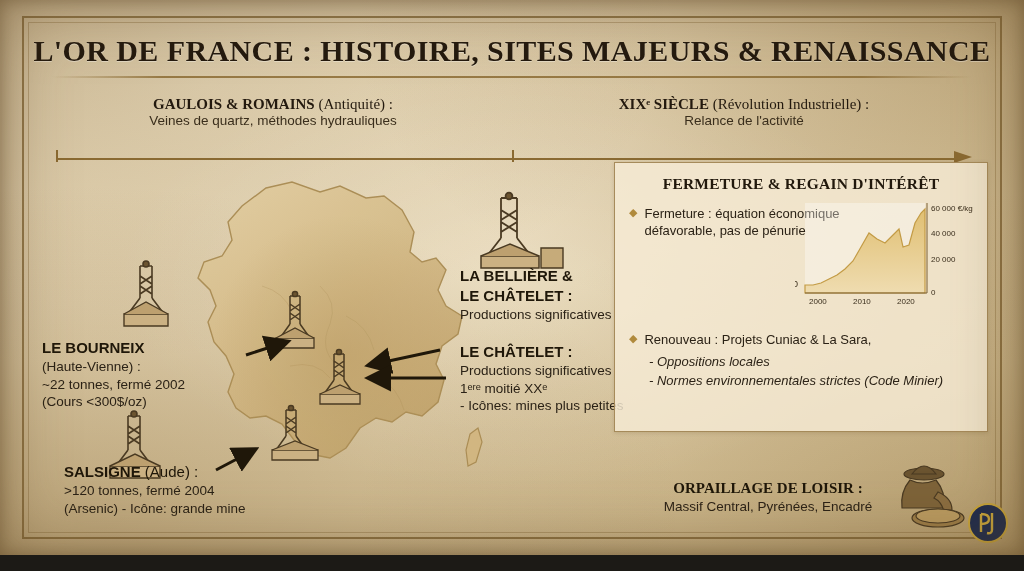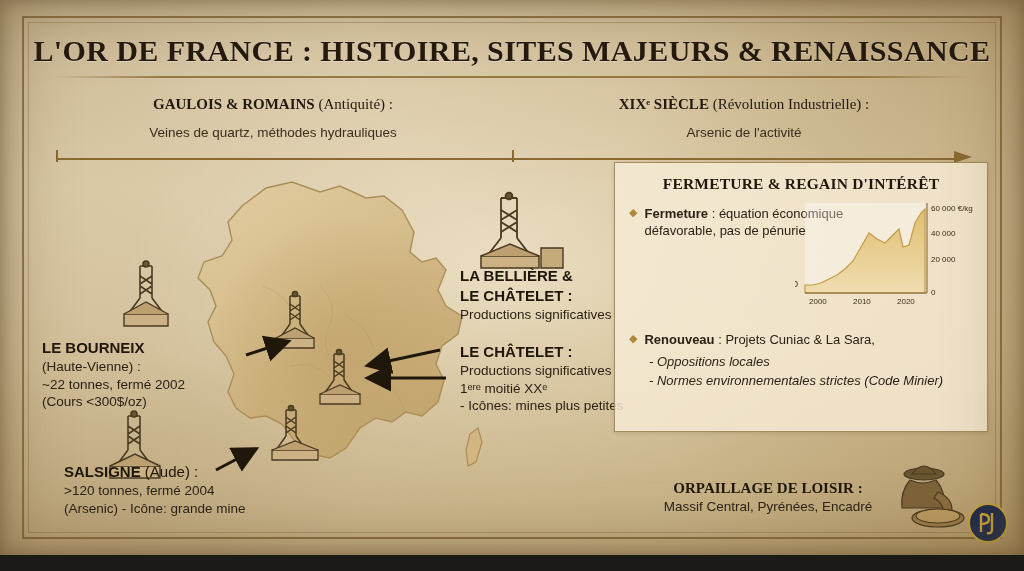--- a/index.html
+++ b/index.html
@@ -74,21 +74,21 @@
   .tl-block { position: absolute; text-align: center; }
   .tl-head {
     font-family: "Liberation Serif", serif;
     font-size: 15px;
     color: #23190e;
   }
   .tl-head b { font-weight: bold; }
   .tl-head .reg { font-weight: normal; }
   .tl-sub {
     font-size: 13.5px;
-    margin-top: 12px;
+    margin-top: 0;
     color: #3a2e1c;
   }
   #tl-left  { left: 6px;   width: 430px; }
   #tl-right { left: 472px; width: 440px; }
 
   #tl-axis {
     position: absolute;
     left: 0; right: 0; top: 58px;
     height: 10px;
   }
@@ -175,21 +175,21 @@
     gap: 7px;
     font-size: 13px;
     line-height: 1.33;
     color: #2b2216;
   }
   .diamond {
     color: #b08a3c;
     font-size: 11px;
     line-height: 1.45;
   }
-  .bullet-row b { font-weight: bold; margin-top: 44px; }
+  .bullet-row b { font-weight: normal; margin-top: 44px; }
   #b-fermeture { left: 14px; top: 42px; width: 230px; }
   #b-renouveau { left: 14px; top: 168px; width: 348px; }
   #renouveau-sub { position: absolute; left: 34px; top: 190px; width: 330px; font-size: 13px; line-height: 1.45; font-style: italic; }
 
   
   #chart {
     position: absolute;
     left: 180px; top: 36px;
     width: 182px; height: 122px;
   }
@@ -231,21 +231,21 @@
         <span class="reg">(Antiquité) :</span>
       </div>
       <div class="tl-sub">Veines de quartz, méthodes hydrauliques</div>
     </div>
 
     <div class="tl-block" id="tl-right">
       <div class="tl-head">
         <b>XIXᵉ SIÈCLE</b>
         <span class="reg">(Révolution Industrielle) :</span>
       </div>
-      <div class="tl-sub">Arsenic de l'activité</div>
+      <div class="tl-sub">Relance de l'activité</div>
     </div>
 
     <div id="tl-axis">
       <div id="tl-line"></div>
       <div class="tl-cap" id="tl-cap-l"></div>
       <div class="tl-cap" id="tl-cap-m"></div>
       <div id="tl-arrow"></div>
     </div>
   </div>
 

